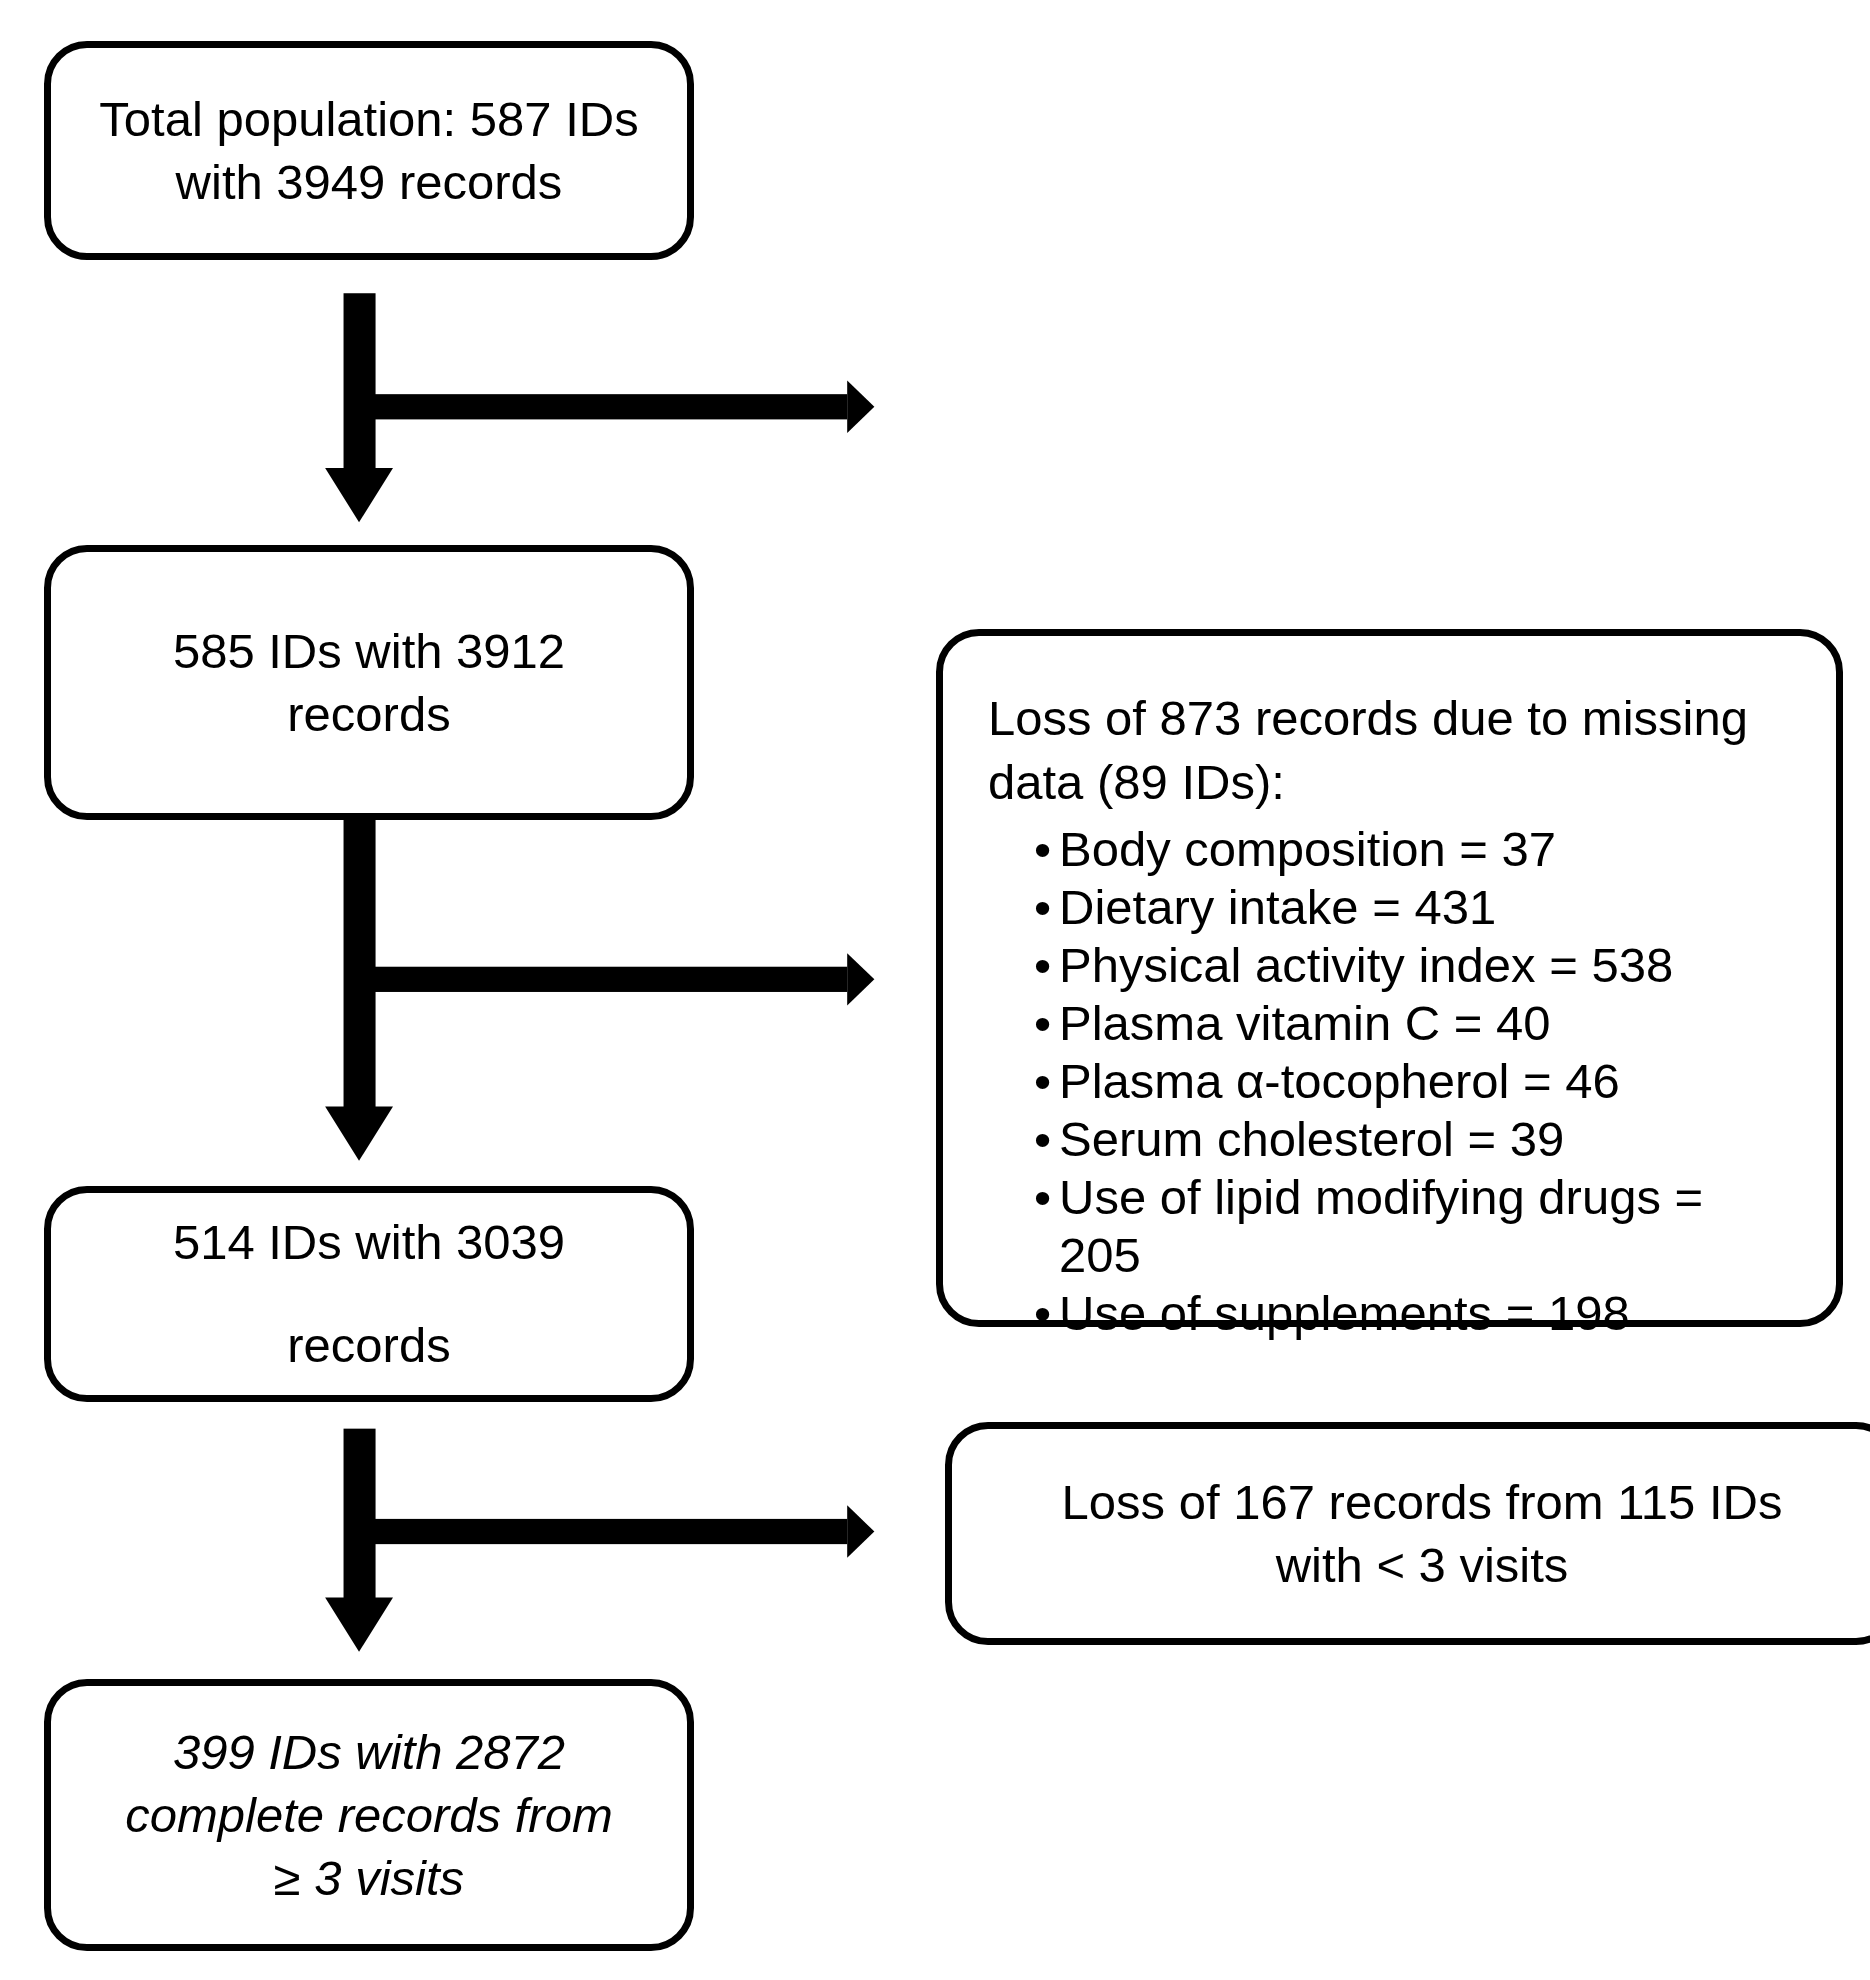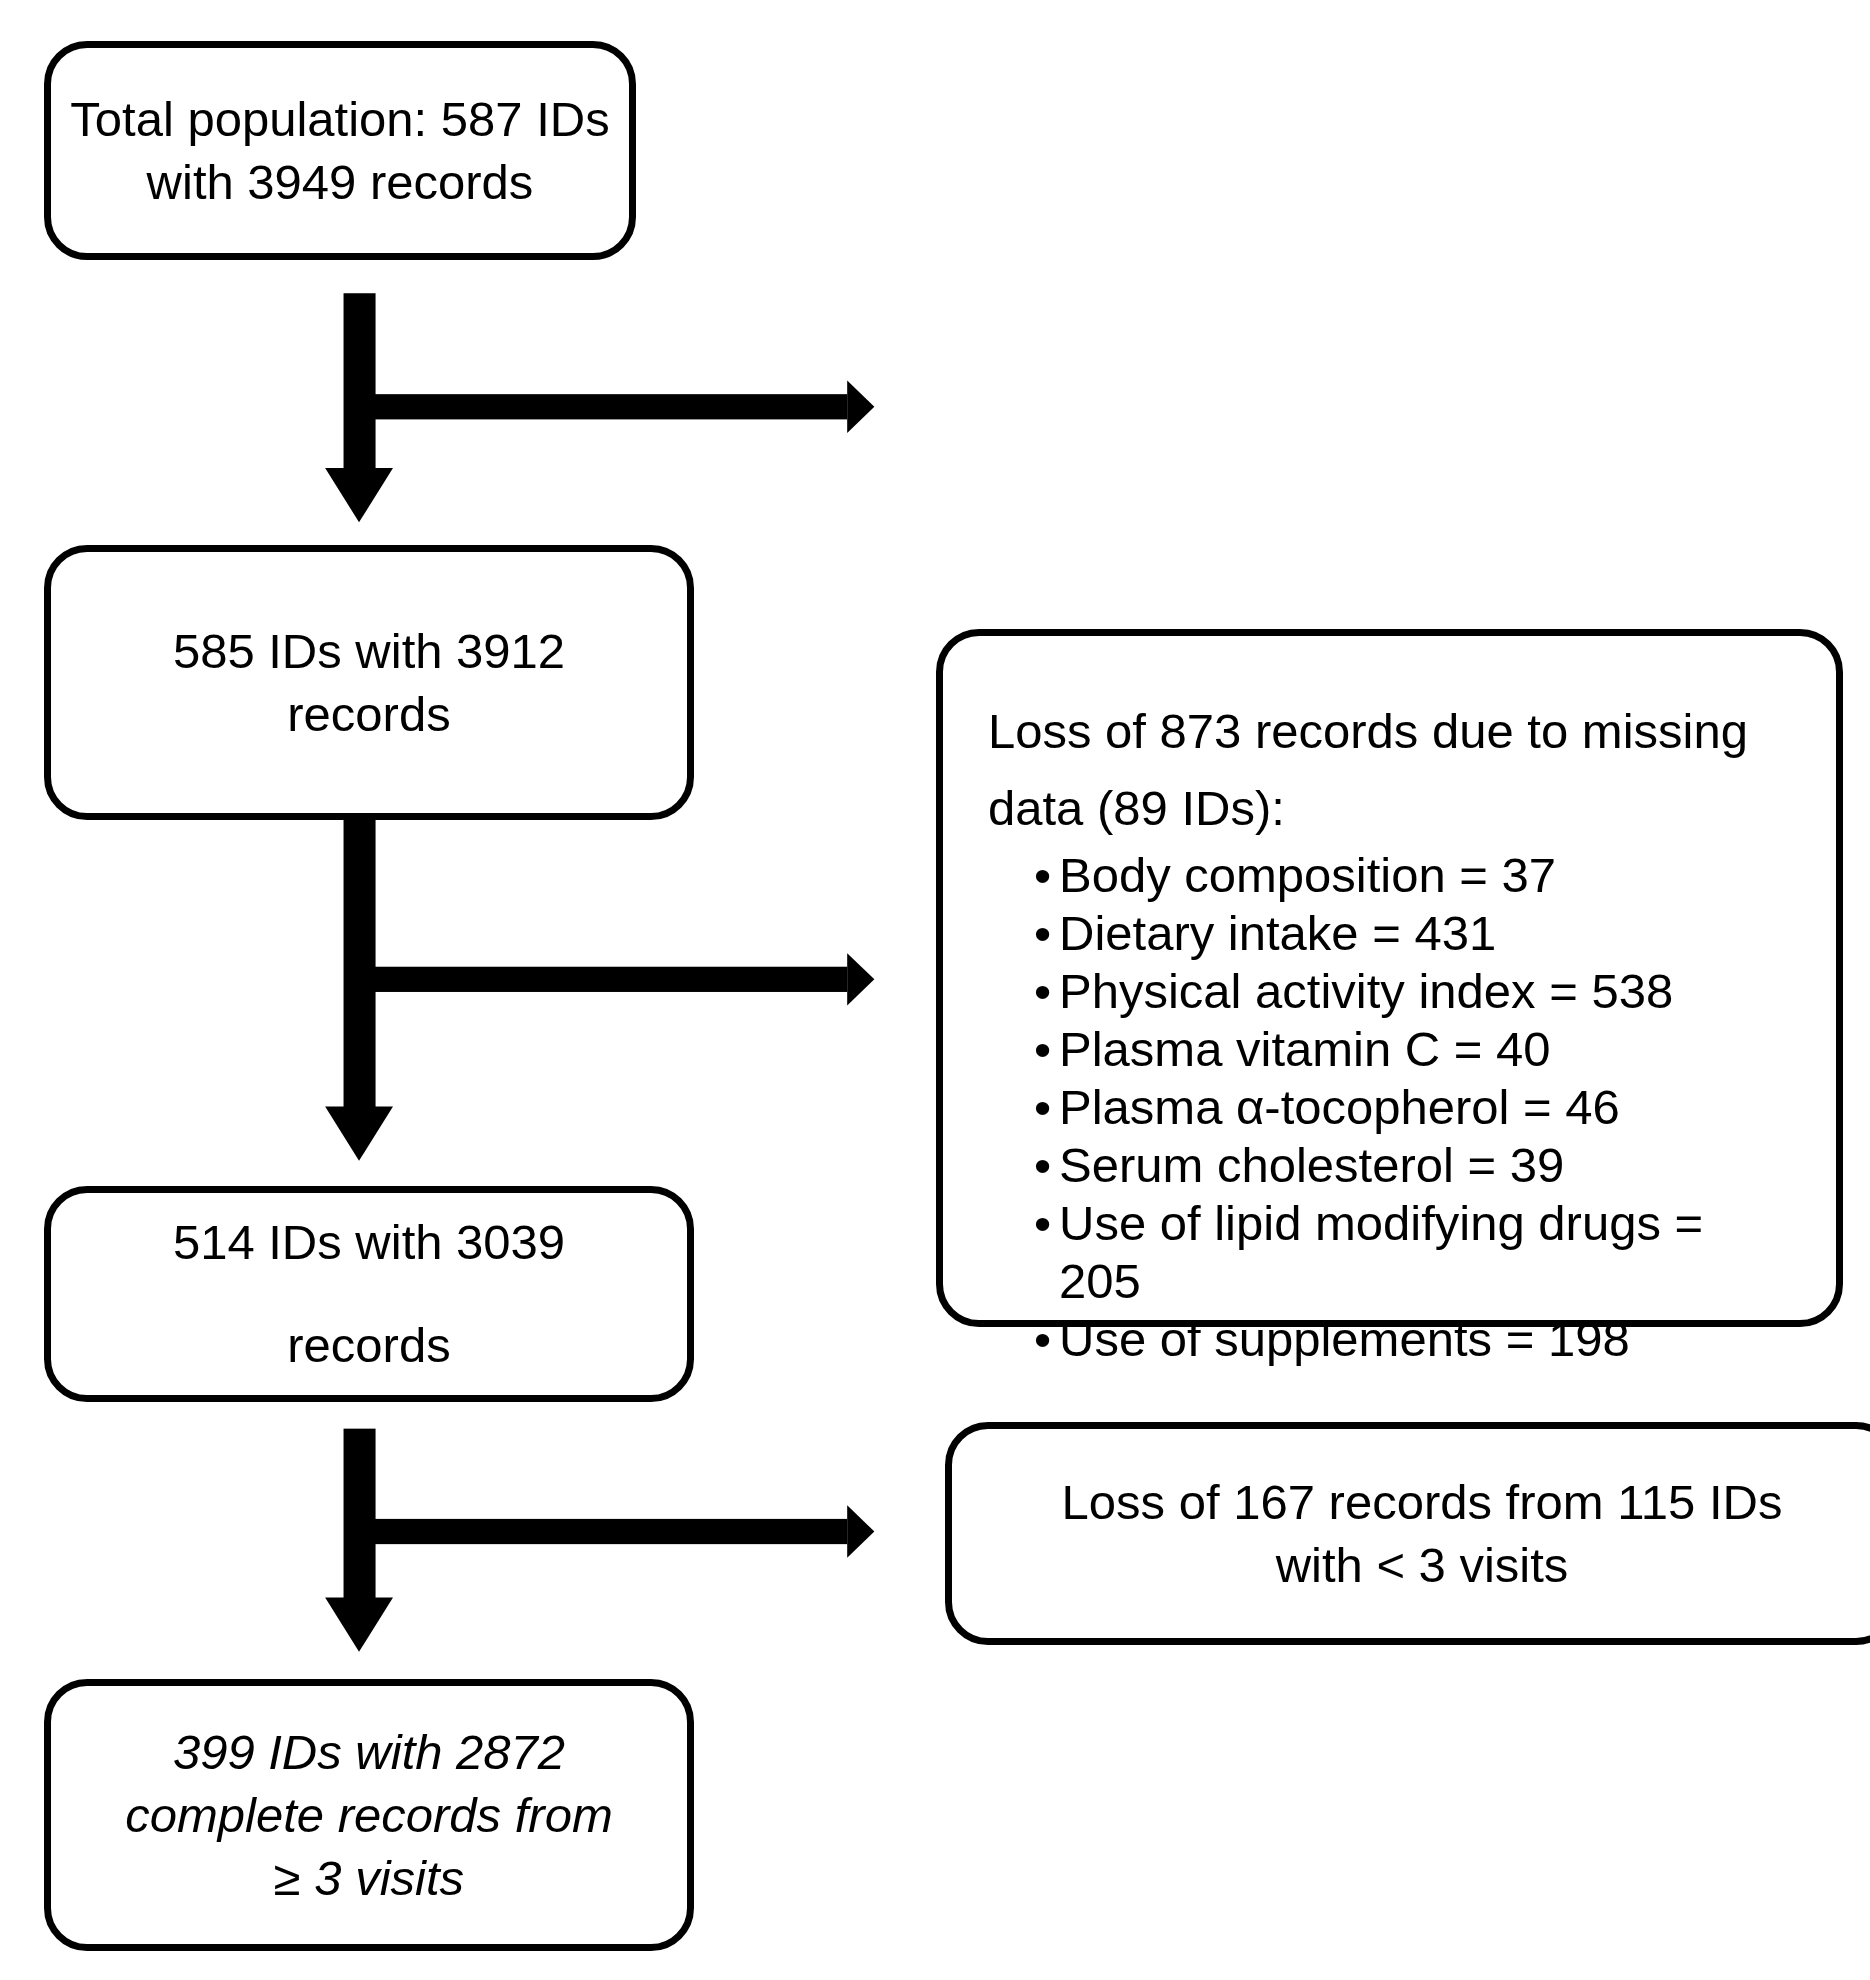--- a/index.html
+++ b/index.html
@@ -33,42 +33,42 @@
     justify-content: center;
     align-items: center;
     text-align: center;
     font-size: 49px;
     line-height: 63px;
     font-weight: 400;
   }
   .node .line { display: block; }
 
   
-  .main-1 { left: 44px;  top: 41px;   width: 592px; height: 219px; }
+  .main-1 { left: 44px;  top: 41px;   width: 650px; height: 219px; }
   .main-2 { left: 44px;  top: 545px;  width: 650px; height: 275px; }
   .main-3 { left: 44px;  top: 1186px; width: 650px; height: 216px; gap: 40px; }
   .main-4 { left: 44px;  top: 1679px; width: 650px; height: 272px; font-style: italic; }
 
   
   .side-1 { left: 936px; top: 296px;  width: 907px; height: 223px; }
   .side-3 { left: 936px; top: 1422px; width: 954px; height: 223px; margin-left: 9px; }
 
   .side-2 {
     position: absolute;
     box-sizing: border-box;
     border: 7.8px solid #000000;
     border-radius: 43px;
     background: #ffffff;
     left: 936px; top: 629px; width: 907px; height: 698px;
     font-size: 49px;
     line-height: 64px;
     padding: 50px 39px 29px 45px;
     text-align: left;
   }
-  .side-2 .header .line { display: block; margin-top: 13px; }
+  .side-2 .header .line { display: block; }
   .side-2 ul {
     list-style: none;
     margin: 5.8px 0 0 0;
     padding: 0 0 0 46px;
   }
   .side-2 li {
     display: flex;
     line-height: 58px;
   }
   .side-2 li .dot {

